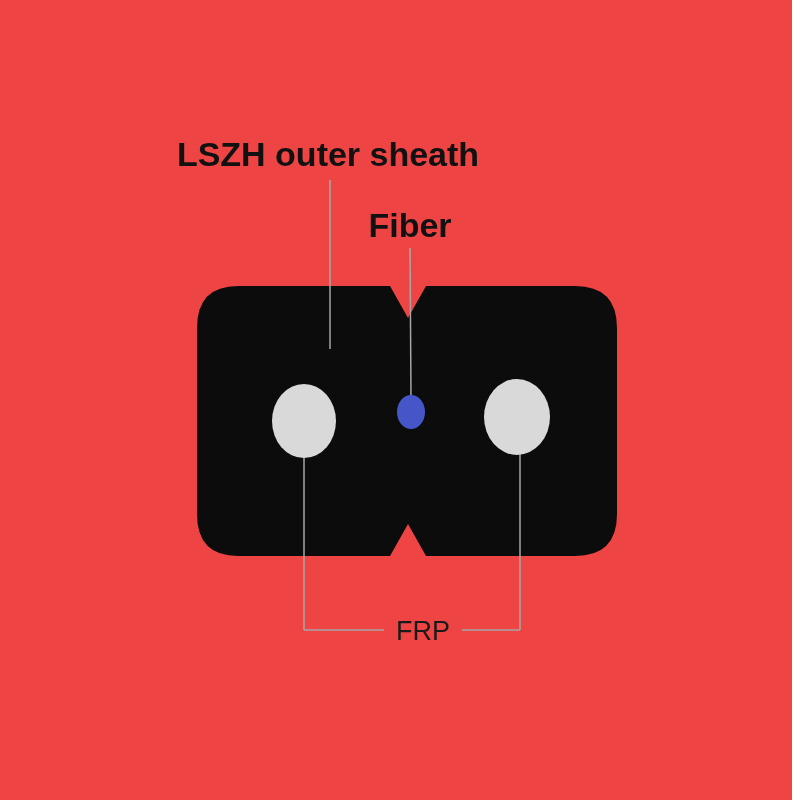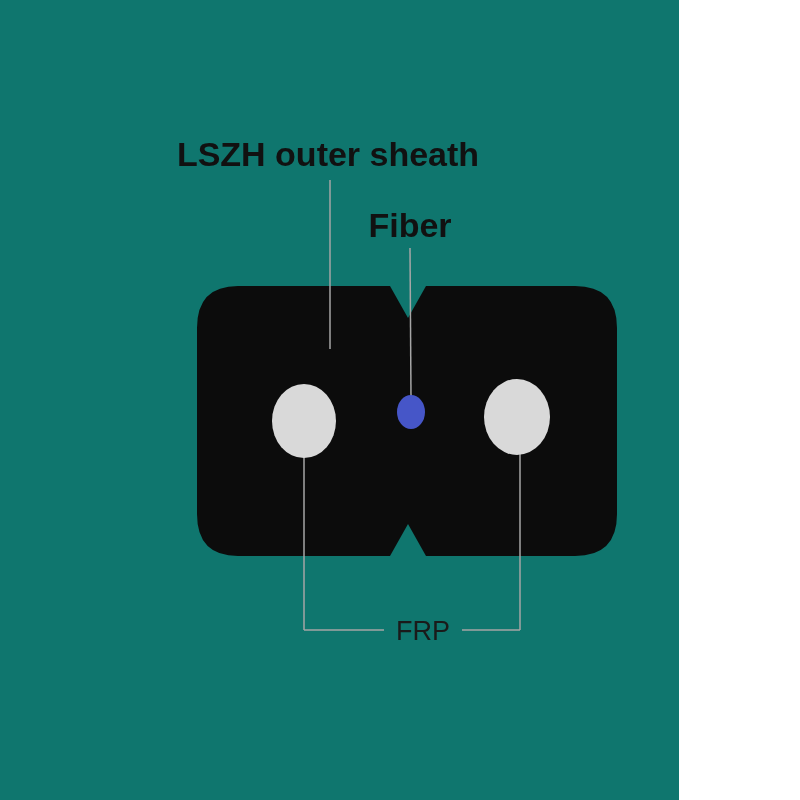--- a/index.html
+++ b/index.html
@@ -2,23 +2,23 @@
 <html><head>
 <meta charset="utf-8">
 <style>
   html, body {
     margin: 0;
     padding: 0;
     background: #ffffff;
   }
   .stage {
     position: relative;
-    width: 679px;
+    width: 792px;
     height: 800px;
-    background: #0f766e;
+    background: #ef4444;
     overflow: hidden;
     font-family: "Liberation Sans", sans-serif;
   }
   svg { display: block; }
   .label-big {
     font-family: "Liberation Sans", sans-serif;
     font-size: 34px;
     font-weight: bold;
     fill: #111111;
   }

